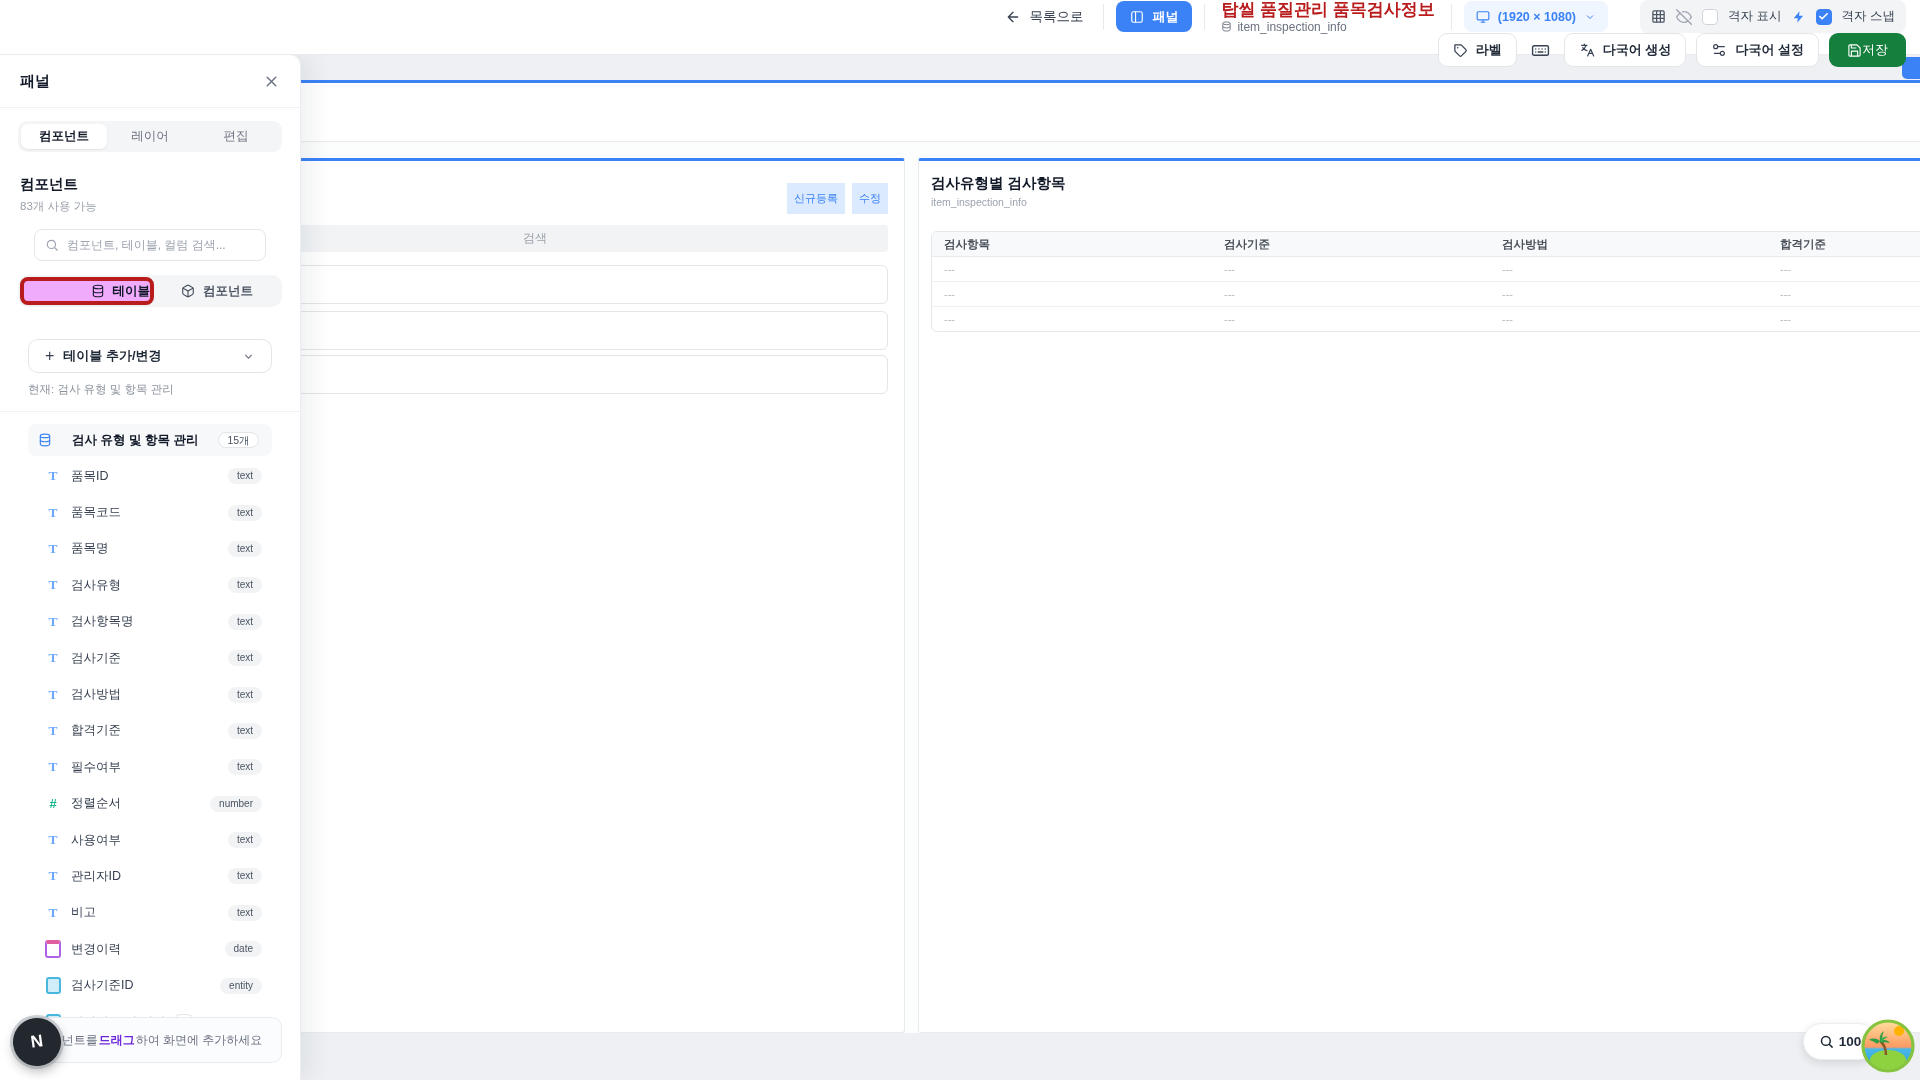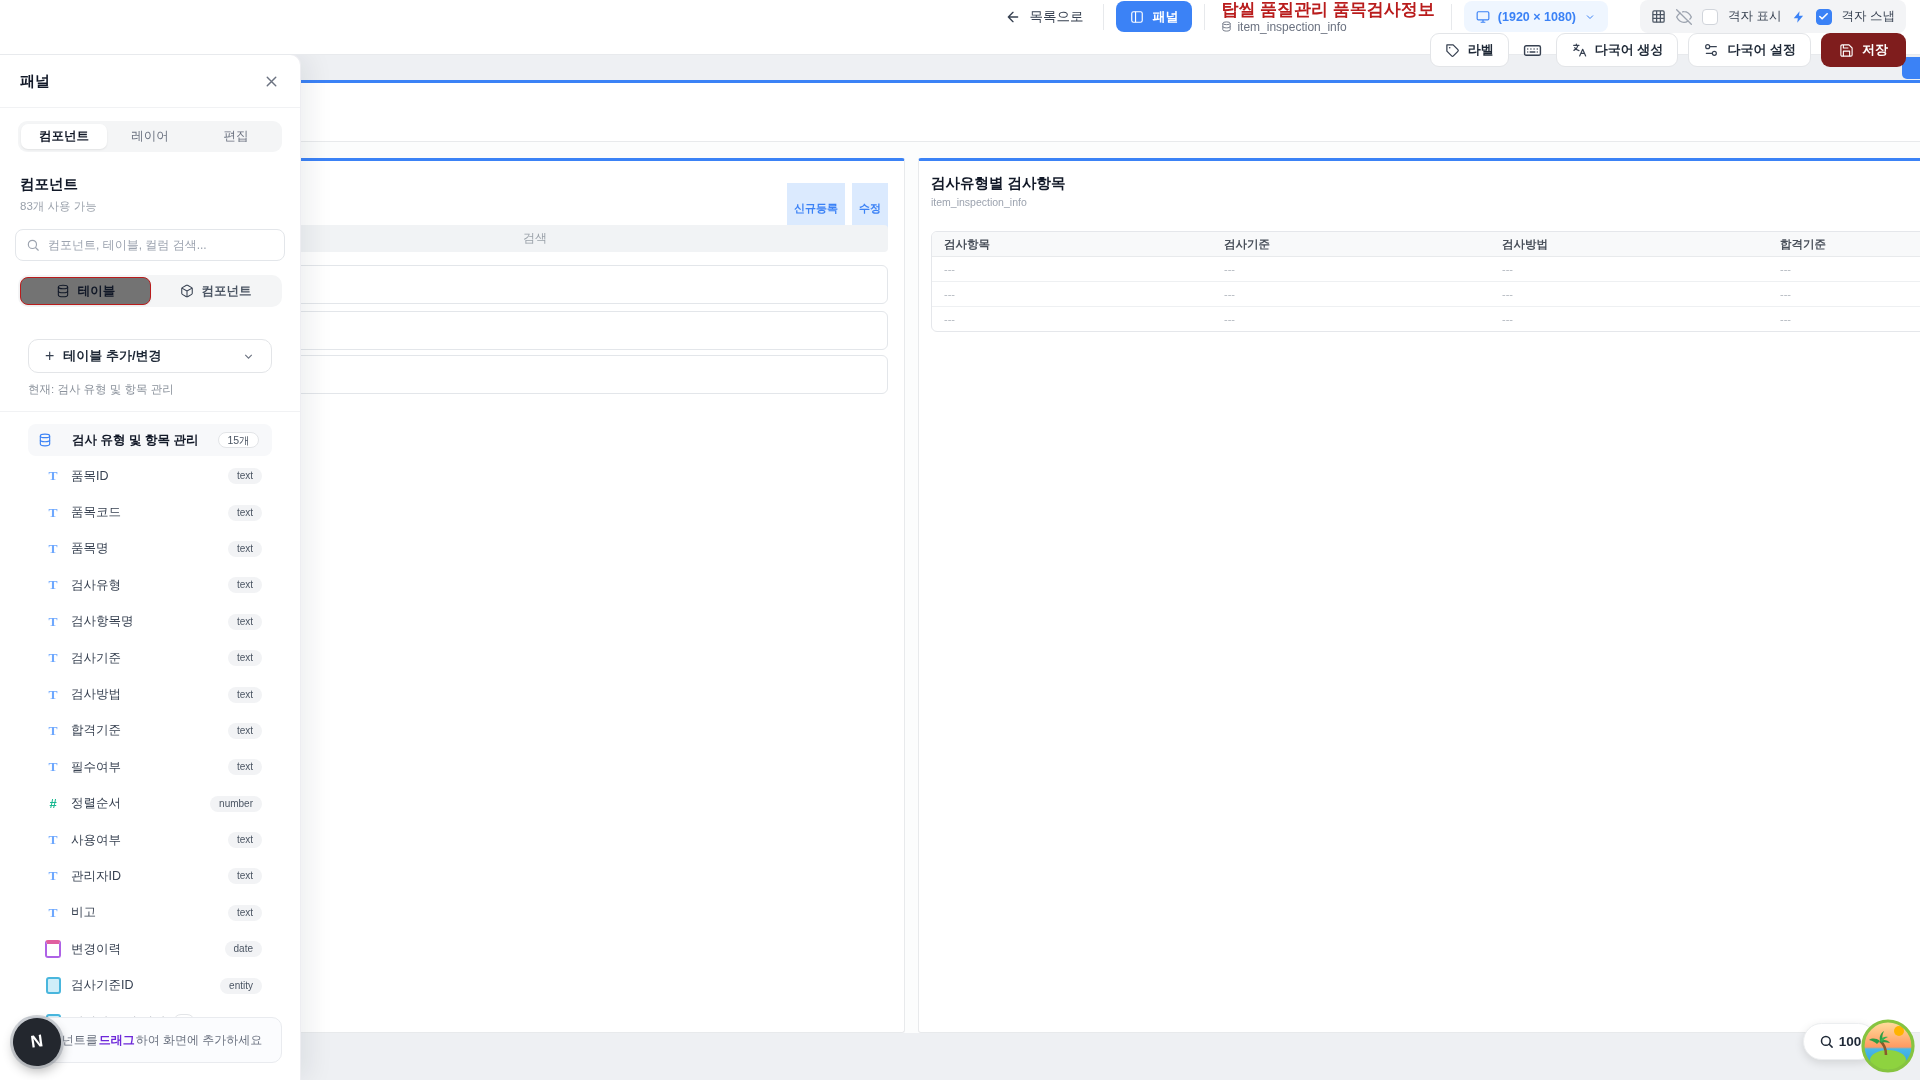--- a/index.html
+++ b/index.html
@@ -23,33 +23,33 @@
     border:none; border-radius:8px; padding:0 12px; font-size:12.5px; font-weight:600; cursor:pointer; }
   .grid-group { height:33px; display:flex; align-items:center; gap:10px; background:#f3f4f6;
     border-radius:8px; padding:0 11px; margin-left:32px; }
   .grid-group .lbl { font-size:12.5px; color:#374151; font-weight:500; }
   .cb { width:16px; height:16px; border:1.5px solid #d1d5db; border-radius:4px; background:#fff; cursor:pointer; display:flex; align-items:center; justify-content:center; }
   .cb.checked { background:#3b82f6; border-color:#3b82f6; }
   .tb-right { margin-left:auto; display:flex; align-items:center; gap:10px; }
   .ghost-btn { height:34px; display:flex; align-items:center; gap:8px; background:#fff; color:#1f2937;
     border:1px solid #e3e5e8; border-radius:9px; padding:0 14px; font-size:13px; font-weight:600; cursor:pointer; }
   .icon-btn { background:none; border:none; cursor:pointer; padding:4px; display:flex; }
-  .save-btn { height:34px; display:flex; align-items:center; gap:8px; background:#7f1d1d; color:#fff;
-    border:none; border-radius:9px; padding:0 18px; font-size:13px; font-weight:700; cursor:pointer; }
+  .save-btn { height:34px; display:flex; align-items:center; background:#15803d; color:#fff;
+    border:none; border-radius:9px; padding:0 18px; font-size:13px; font-weight:400; cursor:pointer; }
 
   
   .canvas-underlay { position:absolute; left:165px; top:80px; width:1775px; height:953px; background:#fcfdfd; z-index:1; }
   .card { position:absolute; background:#fff; border:1px solid #e8eaec; border-top:3px solid #3b82f6; z-index:2; border-radius:3px; }
   .card-top { left:165px; top:80px; width:1775px; height:62px; }
   .card-left { left:165px; top:158px; width:740px; height:875px; }
   .card-right { left:918px; top:158px; width:1022px; height:875px; }
   .chip-clipped { position:absolute; left:1902px; top:57px; width:30px; height:22px; background:#3b82f6; border-radius:5px; z-index:3; }
 
   .badges-row { position:absolute; top:22px; right:16px; display:flex; gap:7px; }
-  .mini-badge { background:#dbeafe; color:#3b82f6; font-size:11px; font-weight:700; border-radius:0; padding:20px 7px; line-height:1; cursor:pointer; }
+  .mini-badge { background:#dbeafe; color:#3b82f6; font-size:11px; font-weight:400; border-radius:0; padding:10px 7px; line-height:1; cursor:pointer; }
   .search-bar { position:absolute; left:16px; right:16px; top:64px; height:27px; background:#f1f3f5; border-radius:4px;
     display:flex; align-items:center; justify-content:center; font-size:12px; color:#9aa1a9; }
   .form-input { position:absolute; left:16px; right:16px; height:39px; background:#fff; border:1px solid #e3e6ea; border-radius:6px; }
   .fi-1 { top:104px; } .fi-2 { top:150px; } .fi-3 { top:194px; }
 
   .rc-title { position:absolute; left:12px; top:13px; font-size:14.5px; font-weight:700; color:#111827; }
   .rc-sub { position:absolute; left:12px; top:35px; font-size:10.5px; color:#9ca3af; }
   .rc-table { position:absolute; left:12px; top:70px; width:1010px; border:1px solid #e5e7eb; border-radius:6px 0 0 6px; overflow:hidden; }
   .t-row { display:grid; grid-template-columns:280px 278px 278px 1fr; }
   .t-head { background:#f8f9fa; border-bottom:1px solid #e8eaec; }
@@ -63,26 +63,26 @@
     border-radius:0 10px 0 0; box-shadow:0 0 0 1px #ededf1, 10px 0 26px rgba(15,23,42,.07);
     display:flex; flex-direction:column; }
   .panel-header { height:53px; flex:none; display:flex; align-items:center; padding:0 20px; border-bottom:1px solid #f1f2f4; }
   .panel-title { flex:1; font-size:15px; font-weight:700; }
   .close-x { cursor:pointer; }
   .tabs { margin:13px 18px 0; flex:none; height:31px; background:#f4f5f6; border-radius:9px; padding:3px; display:flex; }
   .tab { flex:1; display:flex; align-items:center; justify-content:center; font-size:12.5px; font-weight:500; color:#6b7280; border-radius:7px; cursor:pointer; }
   .tab.active { background:#fff; color:#111827; font-weight:600; box-shadow:0 1px 2px rgba(0,0,0,.08); }
   .sec-head { margin:23px 20px 0; font-size:14.5px; font-weight:700; }
   .sec-sub { margin:5px 20px 0; font-size:11.5px; color:#9aa1ab; }
-  .psearch { margin:15px 15px 0; flex:none; height:32px; border:1px solid #e3e6ea; border-radius:8px; display:flex; align-items:center; gap:8px; padding:0 10px; }
+  .psearch { margin:15px 34px 0; flex:none; height:32px; border:1px solid #e3e6ea; border-radius:8px; display:flex; align-items:center; gap:8px; padding:0 10px; }
   .psearch input { border:none; outline:none; flex:1; font-size:12px; font-family:inherit; color:#374151; background:transparent; }
   .psearch input::placeholder { color:#9ca3af; }
   .toggle { margin:14px 18px 0; flex:none; height:32px; background:#f4f5f6; border-radius:10px; padding:2px; display:flex; }
   .seg { flex:1; display:flex; align-items:center; justify-content:center; gap:8px; font-size:12.5px; font-weight:600; color:#4b5563; border-radius:8px; cursor:pointer; }
-  .seg.active { background:#737373; color:#111827; border:1px solid #b91c1c; box-shadow:0 1px 2px rgba(0,0,0,.05); }
+  .seg.active { background:#f0abfc; color:#111827; border:4px solid #b91c1c; box-shadow:0 1px 2px rgba(0,0,0,.05);justify-content:flex-end; }
   .addbtn { margin:32px 28px 0; flex:none; height:34px; background:#fff; border:1px solid #e3e5e8; border-radius:10px;
     display:flex; align-items:center; gap:9px; padding:0 16px; font-size:13px; font-weight:600; color:#1f2937; cursor:pointer; }
   .addbtn .chev { margin-left:auto; }
   .plus { font-size:16px; font-weight:500; color:#374151; line-height:1; }
   .current { margin:9px 28px 0; font-size:11.5px; color:#8a919b; }
   .sep { margin-top:14px; border-top:1px solid #f1f2f4; flex:none; }
   .group { margin:12px 28px 0; flex:none; height:32px; background:#f7f8fa; border-radius:8px; display:flex; align-items:center; gap:20px; padding:0 10px; cursor:pointer; }
   .group-name { font-size:12.5px; font-weight:700; color:#111827; }
   .count-badge { font-size:10.5px; color:#4b5563; background:#fff; border:1px solid #e3e5e8; border-radius:999px; padding:2px 8px; line-height:1; }
   .fields { margin:2px 28px 0; flex:1; overflow:hidden; }

